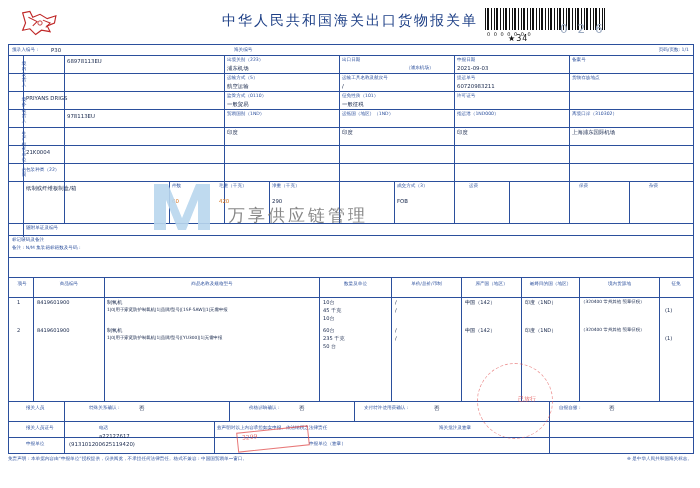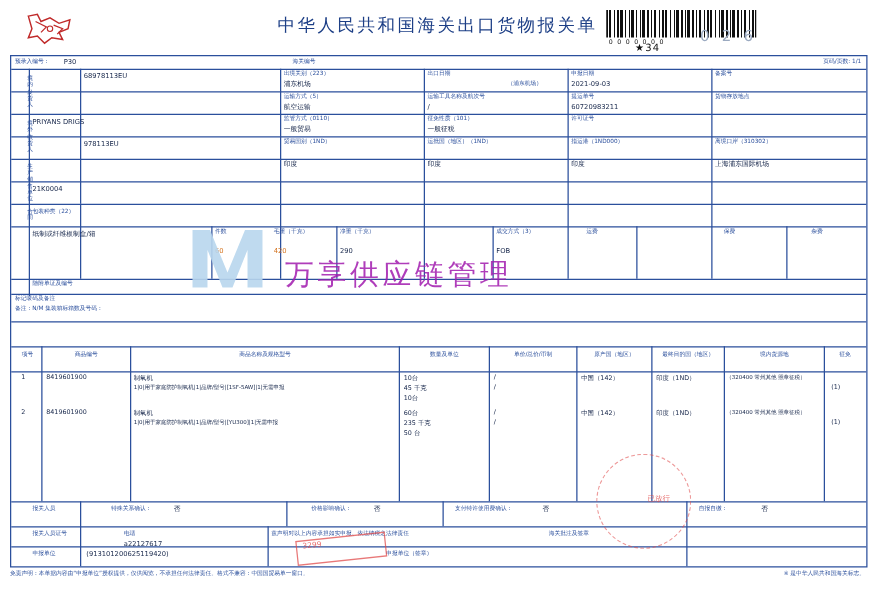--- a/index.html
+++ b/index.html
@@ -38,21 +38,21 @@
   .cell{position:absolute;}
   .lab{font-size:4.6px;color:#2b4f9c;line-height:1.25;}
   .val{font-size:5.4px;color:#16264a;line-height:1.3;}
   .orange{color:#d4721d;}
 
   
   .vstrip{position:absolute;left:9px;width:12px;text-align:center;font-size:4.6px;color:#2b4f9c;line-height:1.15;}
 
   
   .wm{position:absolute;left:150px;top:170px;width:420px;height:90px;pointer-events:none;}
-  .wm-txt{position:absolute;left:78px;top:34px;font-size:23px;color:#a21caf;letter-spacing:3px;opacity:.85;}
+  .wm-txt{position:absolute;left:78px;top:34px;font-size:17px;color:#737373;letter-spacing:3px;opacity:.85;}
   .wm-mark{position:absolute;left:0px;top:8px;width:64px;height:58px;opacity:.9;}
 
   
   .stamp{position:absolute;border:1px solid #e04b4b;color:#e04b4b;opacity:.75;}
   .stamp-round{position:absolute;width:74px;height:74px;border:1.6px dashed #e04b4b;border-radius:50%;opacity:.55;}
   .stamp-txt{position:absolute;color:#e04b4b;opacity:.8;font-size:6px;}
 
   
   .foot{position:absolute;left:8px;top:456px;width:684px;font-size:4.6px;color:#2b4f9c;}
   .foot-r{position:absolute;right:8px;top:456px;font-size:4.6px;color:#2b4f9c;}

